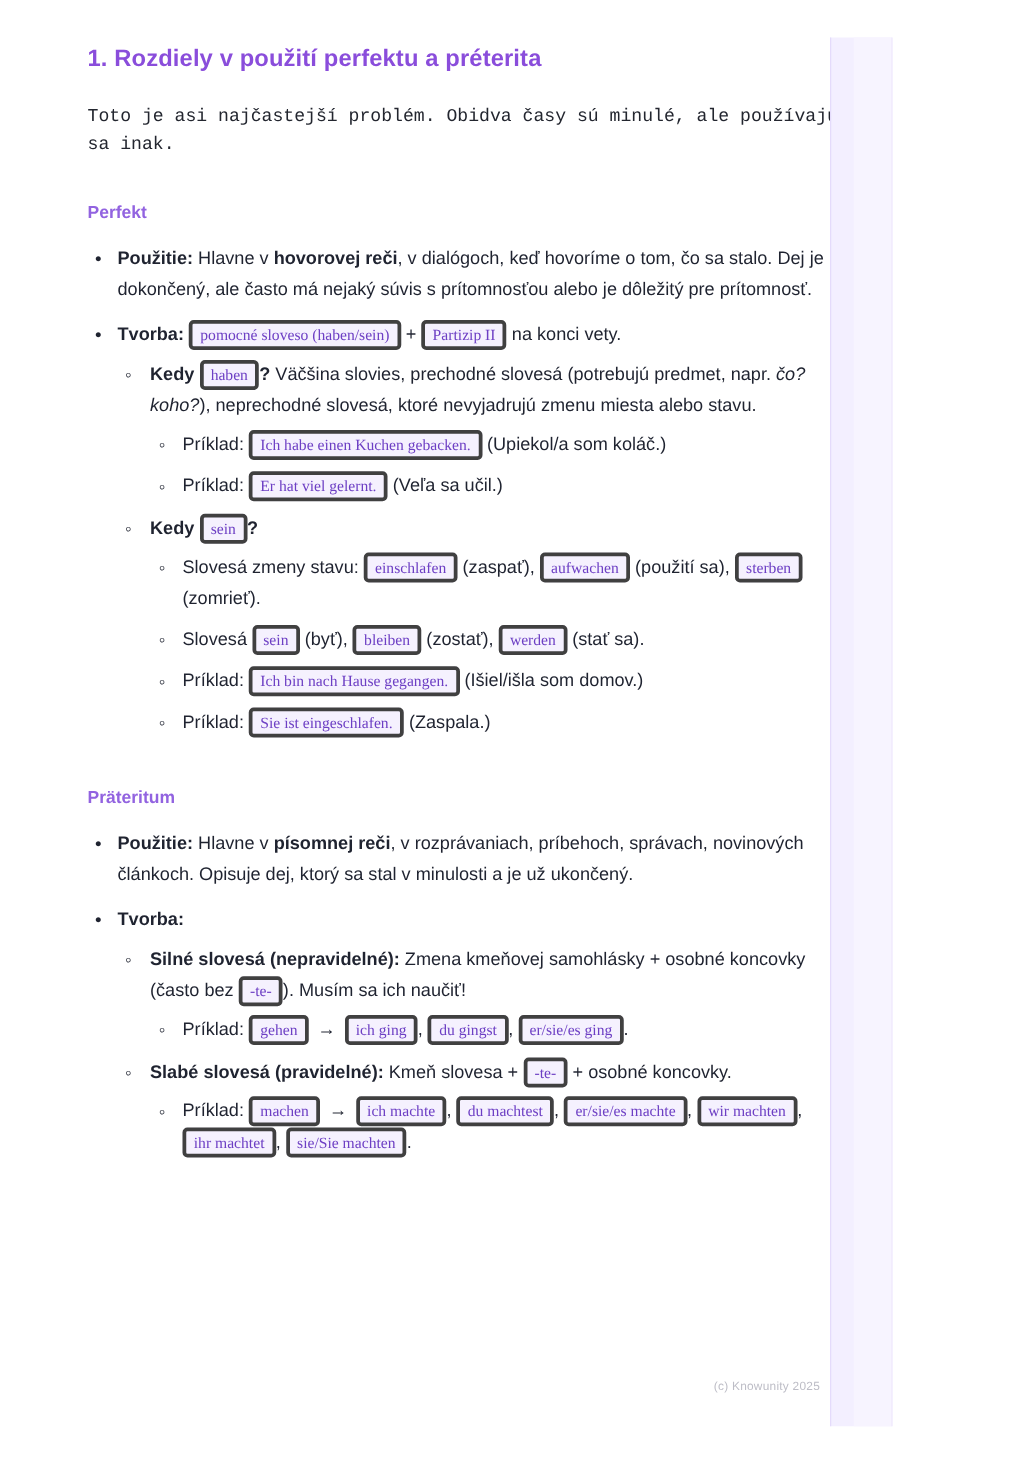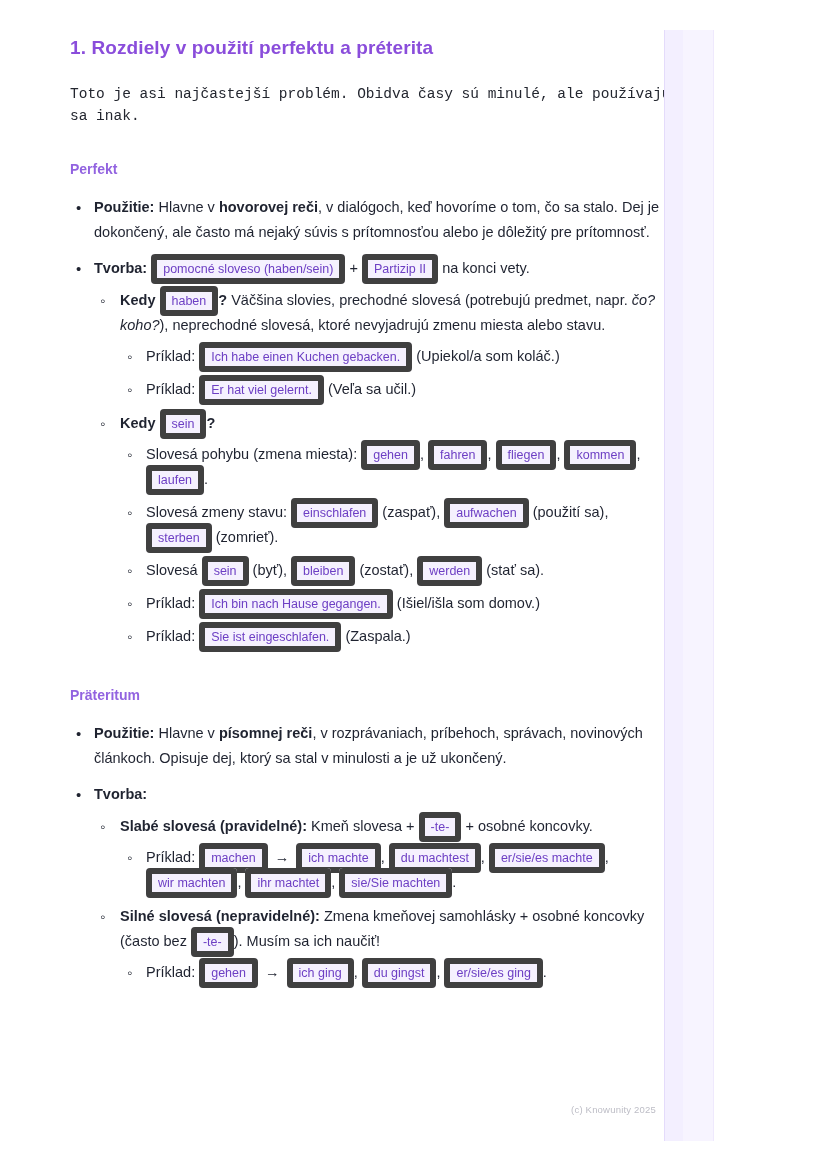--- a/index.html
+++ b/index.html
@@ -128,25 +128,25 @@
     font-size: 15px;
     color: #1f2330;
   }
   b, .b {
     font-weight: bold;
   }
   i, .i {
     font-style: italic;
   }
   code {
-    font-family: Liberation Sans, sans-serif;
+    font-family: Liberation Serif, serif;
     font-size: 12.5px;
     background: #f5f1fe;
     color: #6d3fc4;
-    border: 6px solid #404040;
+    border: 3px solid #404040;
     border-radius: 4px;
     padding: 2px 6px;
     white-space: nowrap;
     line-height: 20px;
     text-align: right;
   }
   .arrow {
     color: #1f2330;
     padding: 0 3px;
   }
@@ -205,28 +205,20 @@
               <span>(Veľa sa učil.)</span>
             </li>
           </ul>
         </li>
 
         <li>
           <b>Kedy</b>
           <code>sein</code><b>?</b>
 
           <ul class="l3">
-            <li>
-              <span>Slovesá pohybu (zmena miesta):</span>
-              <code>gehen</code>,
-              <code>fahren</code>,
-              <code>fliegen</code>,
-              <code>kommen</code>,
-              <code>laufen</code>.
-            </li>
             <li>
               <span>Slovesá zmeny stavu:</span>
               <code>einschlafen</code>
               <span>(zaspať),</span>
               <code>aufwachen</code>
               <span>(použití sa),</span>
               <code>sterben</code>
               <span>(zomrieť).</span>
             </li>
             <li>
@@ -259,20 +251,37 @@
   <ul class="l1">
     <li>
       <b>Použitie:</b>
       <span>Hlavne v </span><b>písomnej reči</b><span>, v rozprávaniach, príbehoch, správach, novinových článkoch. Opisuje dej, ktorý sa stal v minulosti a je už ukončený.</span>
     </li>
 
     <li>
       <b>Tvorba:</b>
 
       <ul class="l2">
+        <li>
+          <b>Silné slovesá (nepravidelné):</b>
+          <span>Zmena kmeňovej samohlásky + osobné koncovky (často bez</span>
+          <code>-te-</code><span>). Musím sa ich naučiť!</span>
+
+          <ul class="l3">
+            <li>
+              <span>Príklad:</span>
+              <code>gehen</code>
+              <span class="arrow">→</span>
+              <code>ich ging</code>,
+              <code>du gingst</code>,
+              <code>er/sie/es ging</code><span>.</span>
+            </li>
+          </ul>
+        </li>
+
         <li>
           <b>Slabé slovesá (pravidelné):</b>
           <span>Kmeň slovesa +</span>
           <code>-te-</code>
           <span>+</span>
           <span>osobné koncovky.</span>
 
           <ul class="l3">
             <li>
               <span>Príklad:</span>
@@ -280,36 +289,19 @@
               <span class="arrow">→</span>
               <code>ich machte</code>,
               <code>du machtest</code>,
               <code>er/sie/es machte</code>,
               <code>wir machten</code>,
               <code>ihr machtet</code>,
               <code>sie/Sie machten</code><span>.</span>
             </li>
           </ul>
         </li>
-
-        <li>
-          <b>Silné slovesá (nepravidelné):</b>
-          <span>Zmena kmeňovej samohlásky + osobné koncovky (často bez</span>
-          <code>-te-</code><span>). Musím sa ich naučiť!</span>
-
-          <ul class="l3">
-            <li>
-              <span>Príklad:</span>
-              <code>gehen</code>
-              <span class="arrow">→</span>
-              <code>ich ging</code>,
-              <code>du gingst</code>,
-              <code>er/sie/es ging</code><span>.</span>
-            </li>
-          </ul>
-        </li>
       </ul>
     </li>
   </ul>
 
   <div class="watermark">(c) Knowunity 2025</div>
 
 </div>
 
 </body></html>

